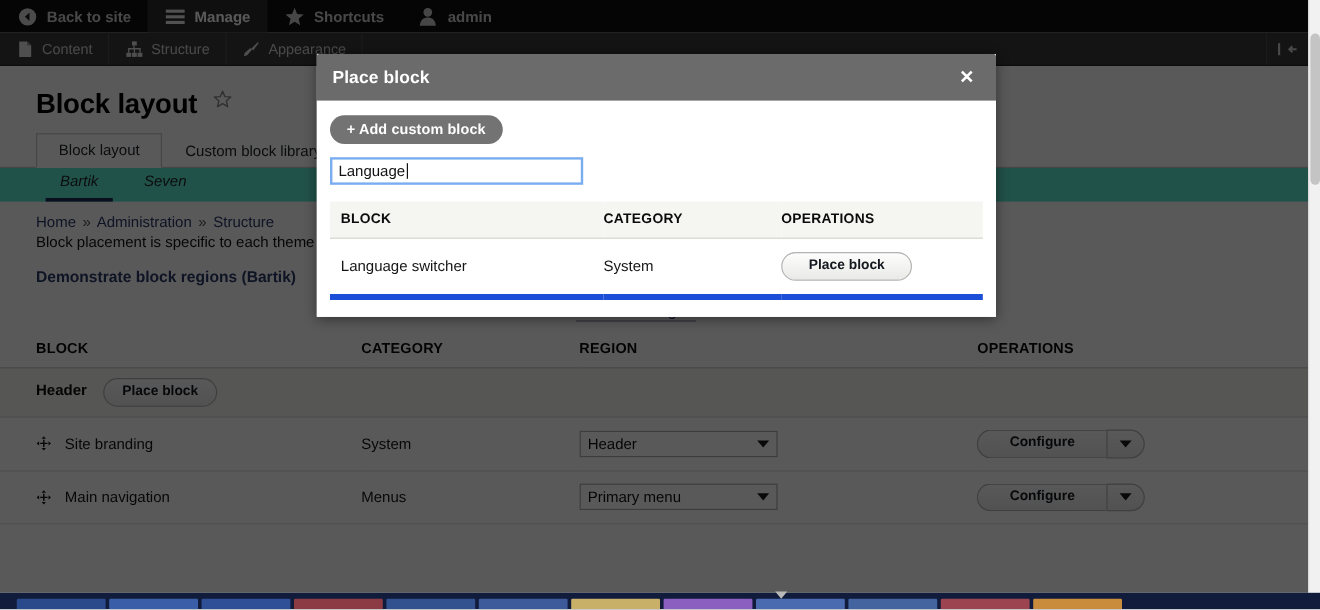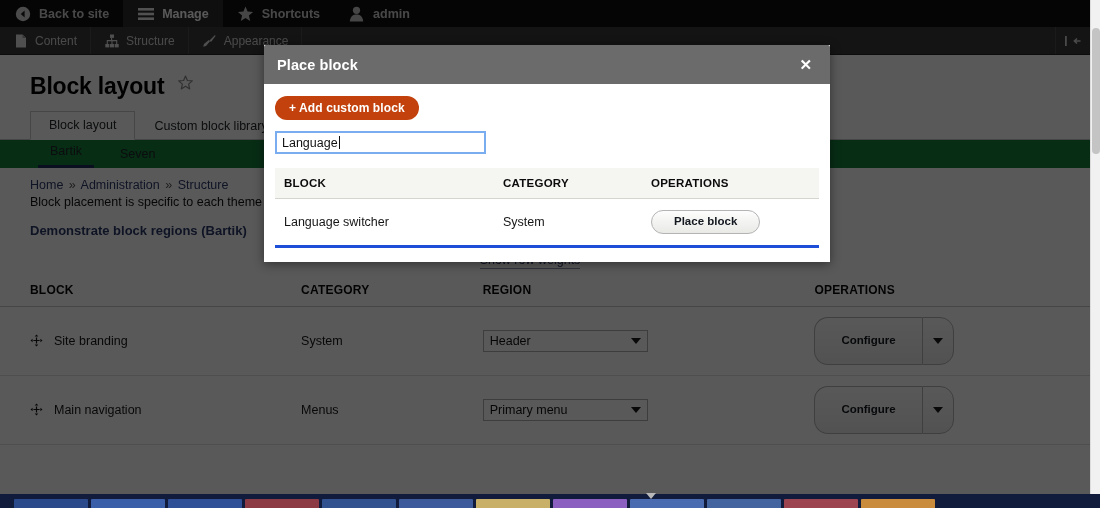--- a/index.html
+++ b/index.html
@@ -133,23 +133,24 @@
     background: #fff;
     border-color: #c9c9c9;
     border-bottom: 1px solid #fff;
     font-weight: normal;
   }
 
   
   .tabs-secondary {
     display: flex;
     padding: 0 38px;
-    background: #15803d;
+    background: #5eead4;
     height: 28px;
-    align-items: flex-end;
+    align-items: flex-start;
+    font-style: italic;
   }
   .tab-s {
     font-size: 12.5px;
     color: #22252a;
     padding: 4px 12px 7px 12px;
     margin-right: 14px;
     white-space: nowrap;
   }
   .tab-s.active {
     border-bottom: 3px solid #1c2c5b;
@@ -264,21 +265,21 @@
 
   .split-btn { display: inline-flex; }
   .split-main {
     font-size: 11.5px;
     font-weight: bold;
     color: #13181f;
     background: linear-gradient(#fdfdfd, #eaeaea);
     border: 1px solid #b4b4b4;
     border-right: none;
     border-radius: 14px 0 0 14px;
-    padding: 16px 26px;
+    padding: 4px 26px;
     line-height: 1.2;
   }
   .split-arrow {
     background: linear-gradient(#fdfdfd, #eaeaea);
     border: 1px solid #b4b4b4;
     border-radius: 0 14px 14px 0;
     padding: 4px 10px;
     display: flex;
     align-items: center;
     justify-content: center;
@@ -319,21 +320,21 @@
     font-size: 15px;
     font-weight: bold;
     color: #fff;
     line-height: 1;
     padding: 3px 4px;
   }
   .dlg-body { padding: 12px 11px 14px 11px; background: #fff; }
 
   .add-custom-btn {
     display: inline-block;
-    background: #c2410c;
+    background: #737373;
     color: #fff;
     font-size: 12px;
     font-weight: bold;
     border-radius: 13px;
     padding: 5px 14px;
     line-height: 1.2;
     margin-bottom: 11px;
     letter-spacing: 0.1px;
   }
 
@@ -366,21 +367,21 @@
     color: #0b0b0b;
     background: #f5f5f2;
     padding: 9px 0 9px 0;
     border-bottom: 1px solid #d5d5d0;
     letter-spacing: 0.25px;
   }
   .dlg-table td {
     font-size: 12.5px;
     color: #161616;
     padding: 11px 0;
-    border-bottom: 3px solid #1d4ed8;
+    border-bottom: 5px solid #1d4ed8;
     vertical-align: middle;
   }
   .dcol-block { width: 228px; padding-left: 9px !important; }
   .dcol-cat   { width: 148px; }
   .dcol-ops   { width: auto; }
 
   .place-pill {
     display: inline-block;
     font-size: 11.5px;
     font-weight: bold;
@@ -582,20 +583,26 @@
         <thead>
           <tr>
             <th class="col-block">BLOCK</th>
             <th class="col-cat">CATEGORY</th>
             <th class="col-region">REGION</th>
             <th class="col-ops">OPERATIONS</th>
           </tr>
         </thead>
         <tbody>
 
+          <tr class="region-row">
+            <td class="col-block" colspan="4">
+              <span class="region-name">Header</span>
+              <span class="btn-pill">Place block</span>
+            </td>
+          </tr>
           <tr>
             <td class="col-block">
               <span class="drag-cell">
                 <span class="drag-handle">
                   <svg width="13" height="13" viewBox="0 0 13 13">
                     <path d="M6.5 0.5 L8.3 2.6 H4.7 Z M6.5 12.5 L8.3 10.4 H4.7 Z M0.5 6.5 L2.6 4.7 V8.3 Z M12.5 6.5 L10.4 4.7 V8.3 Z M5.9 3.4 H7.1 V9.6 H5.9 Z M3.4 5.9 H9.6 V7.1 H3.4 Z" fill="#171717"></path>
                   </svg>
                 </span>
                 <span>Site branding</span>
               </span>

